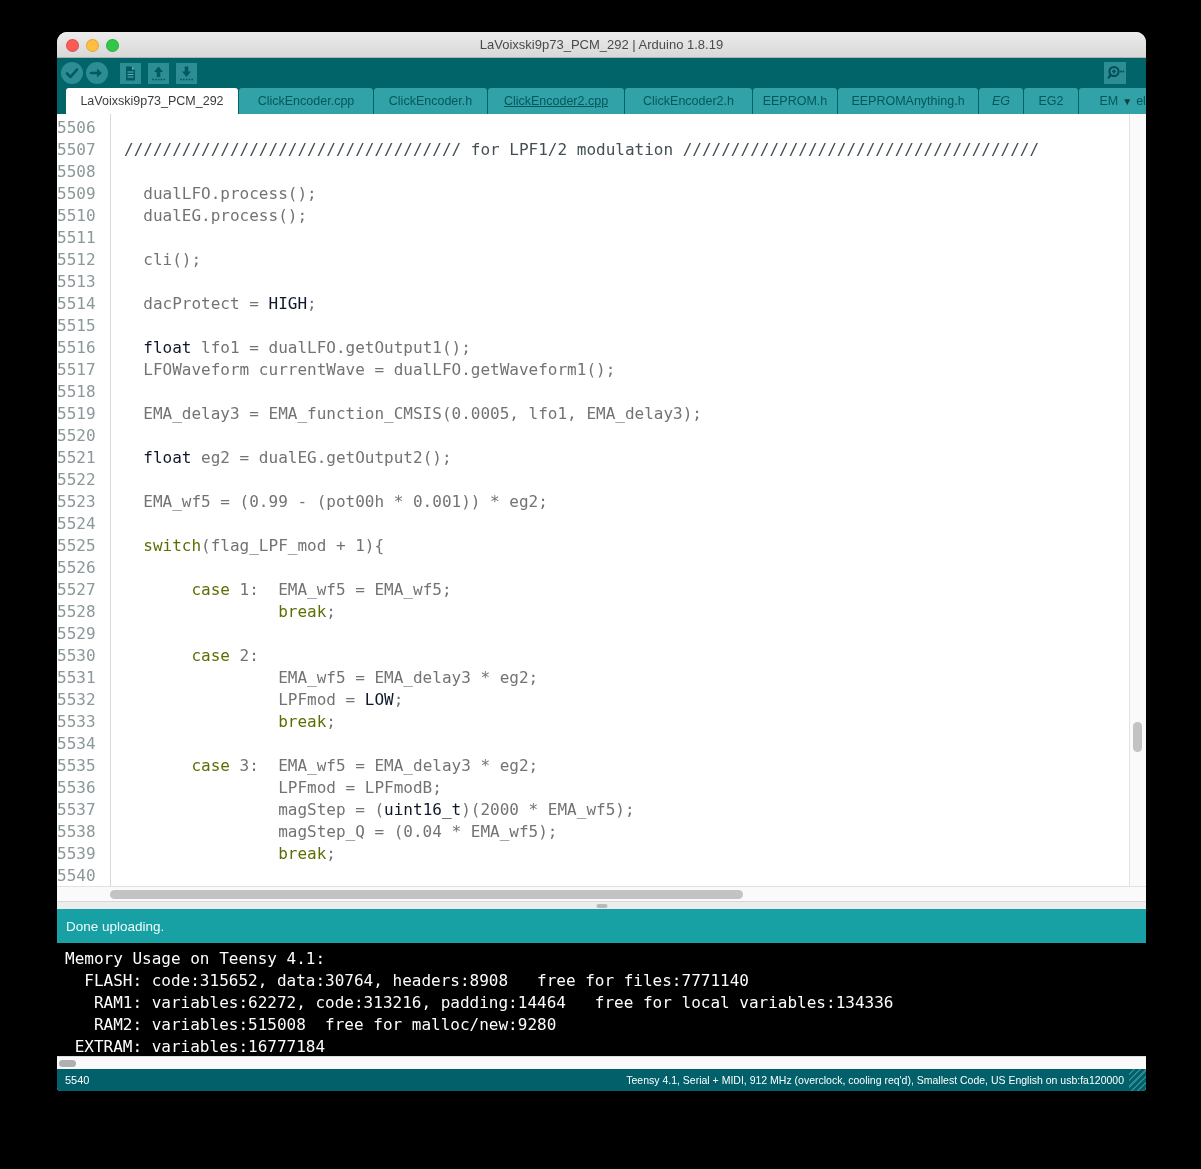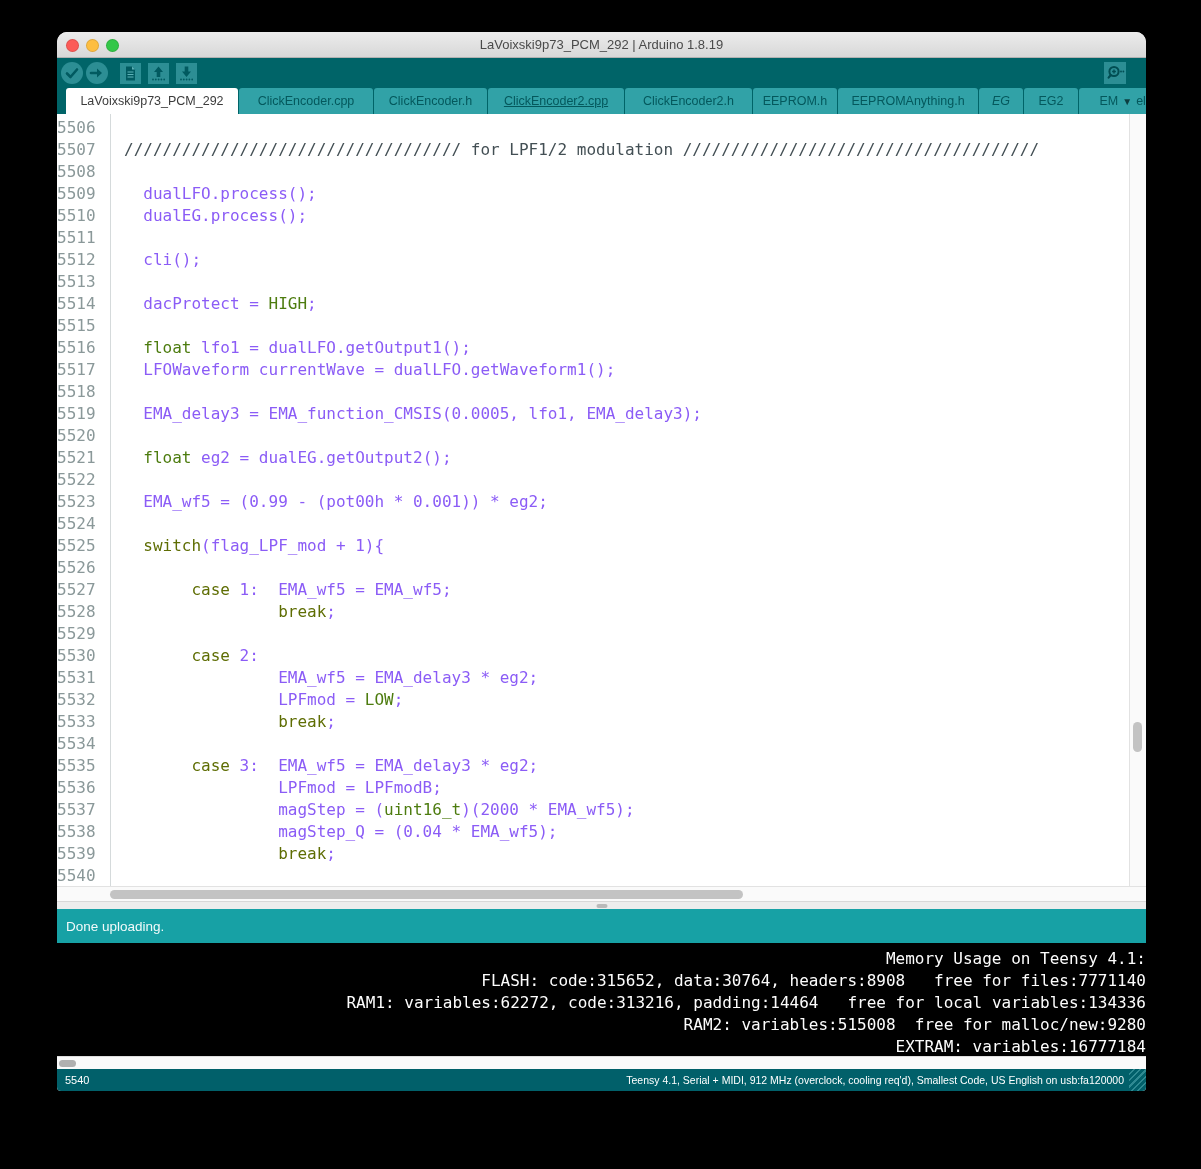--- a/index.html
+++ b/index.html
@@ -32,32 +32,32 @@
   .tab .menu-arrow{ color:#0c3e40; font-size:10px; margin:0 4px; }
   .tab.overflow{ justify-content:center; padding-left:14px; overflow:hidden; }
   
   .editor{ flex:none; height:772px; position:relative; background:#fff; overflow:hidden;
            font-family:"DejaVu Sans Mono",monospace; font-size:16px; line-height:22px; }
   .gutter-line{ position:absolute; left:53px; top:0; bottom:0; width:1px; background:#d5dadb; }
   #code-lines{ padding-top:3px; }
   .code-line{ display:flex; height:22px; }
   .ln{ flex:none; width:43px; padding-right:5px; text-align:right; color:#8a9899; }
   .code{ white-space:pre; padding-left:24px; color:#000; }
-  .sp{ color:#8b5cf6; } .scm{ color:#434f54; } .skt{ color:#4d7c0f; } .skg{ color:#5e6d03; }
+  .sp{ color:#737373; } .scm{ color:#434f54; } .skt{ color:#0f172a; } .skg{ color:#5e6d03; }
   .vscroll{ position:absolute; right:0; top:0; width:17px; height:100%; background:#fafafa; border-left:1px solid #e2e2e2; }
   .vthumb{ position:absolute; left:3px; top:608px; width:9px; height:30px; background:#c3c3c3; border-radius:5px; }
   .hscroll{ flex:none; height:15px; background:#fafafa; border-top:1px solid #e2e2e2; position:relative; }
   .hthumb{ position:absolute; left:53px; top:3px; width:633px; height:9px; background:#c3c3c3; border-radius:5px; }
   
   .divider{ flex:none; height:8px; background:#ededed; border-top:1px solid #d8d8d8; position:relative; cursor:row-resize; }
   .grip{ position:absolute; left:50%; top:2px; transform:translateX(-50%); width:11px; height:4px; border-radius:2px; background:#b9b9b9; }
   .statusbar{ flex:none; height:34px; background:#17a1a5; color:#f2fafa; font-size:13.5px; display:flex; align-items:center; padding-left:9px; }
   .console{ flex:none; height:113px; background:#000; color:#fdfdfd; font-family:"DejaVu Sans Mono",monospace;
             font-size:16px; line-height:22px; padding:5px 0 0 8px; overflow:hidden; }
-  .console-line{ white-space:pre; height:22px;text-align:right; }
+  .console-line{ white-space:pre; height:22px; }
   .cscroll{ flex:none; height:13px; background:#fafafa; border-top:1px solid #dddddd; position:relative; }
   .cthumb{ position:absolute; left:2px; top:3px; width:17px; height:7px; background:#b0b0b0; border-radius:4px; }
   
   .bottombar{ flex:none; height:22px; background:#01606a; color:#fff; display:flex; align-items:center; padding:0 8px; position:relative; }
   .linenum{ font-size:11px; }
   .boardinfo{ margin-left:auto; font-size:10.5px; padding-right:14px; }
   .grip-corner{ position:absolute; right:0; bottom:0; width:17px; height:22px;
     background:repeating-linear-gradient(135deg, transparent 0 3px, #2f8a92 3px 4.5px); cursor:nwse-resize; }
   svg{ display:block; }
 </style>

